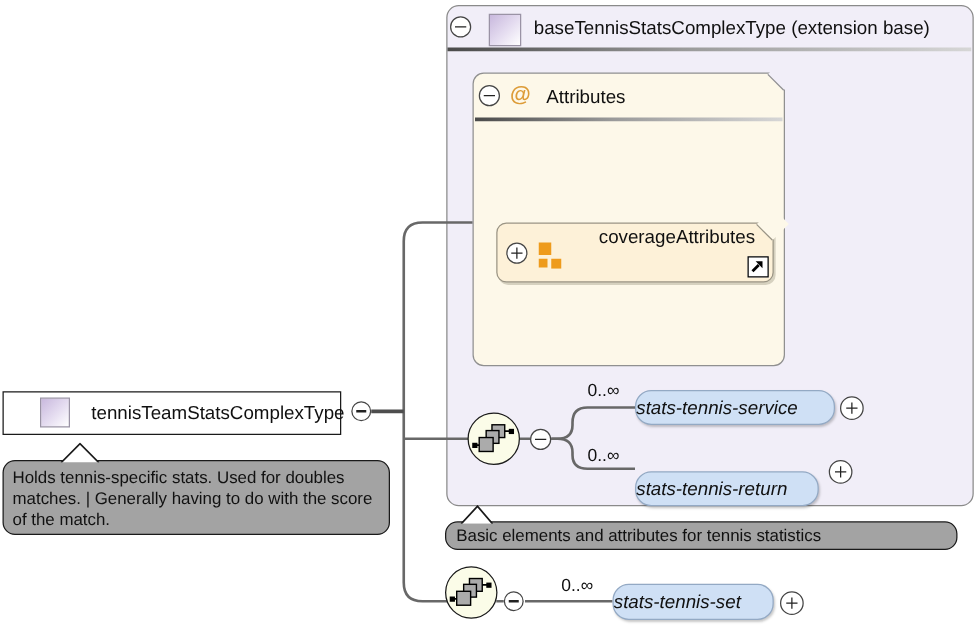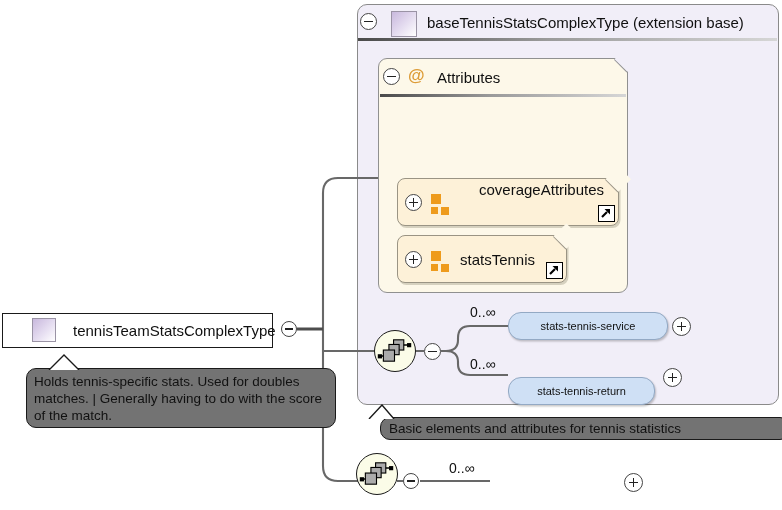--- a/index.html
+++ b/index.html
@@ -24,25 +24,25 @@
   
   .tgl{position:absolute;box-sizing:border-box;background:#fff;border:1.3px solid #454545;
        border-radius:50%;cursor:pointer;}
   .tgl::before{content:"";position:absolute;left:22%;right:22%;top:50%;height:1.6px;
                margin-top:-.8px;background:#222;}
   .tgl.plus::after{content:"";position:absolute;top:22%;bottom:22%;left:50%;width:1.6px;
                margin-left:-.8px;background:#222;}
   .s16{width:16px;height:16px}.s17{width:17px;height:17px}.s19{width:19px;height:19px}
   
   .pill{background:#cfe0f5;border:1.4px solid #93a9c4;border-radius:13px;
-        font-size:11px;text-align:center;box-shadow:1px 1.5px 2px rgba(0,0,0,.22);}
+        font-size:15px;box-shadow:1px 1.5px 2px rgba(0,0,0,.22);font-style:italic;}
   
   .seqc{width:42px;height:42px;border-radius:50%;background:#fbfce8;border:1.6px solid #1a1a1a;}
   
-  .note{background:#737373;border:1.3px solid #1a1a1a;border-radius:10px;font-size:13.5px;margin-left:24px;}
+  .note{background:#a3a3a3;border:1.3px solid #1a1a1a;border-radius:10px;font-size:13.5px;}
   .ptr{position:absolute;}
   
   .ctico{background:linear-gradient(135deg,#c8b8dd 0%,#e6def1 55%,#ffffff 100%);
          border:1px solid #9a93a5;}
   .occ{font-size:14px;color:#101010;}
   .t15{font-size:15px;color:#101010;}
   .arrowbox{position:absolute;right:3px;bottom:3px;width:17px;height:17px;background:#fff;
             border:1.6px solid #000;box-sizing:border-box;}
   .atsym{font-size:17px;font-weight:bold;color:#dd9c38;}
 </style>
@@ -71,35 +71,20 @@
     </svg>
     <div class="abs t15" style="left:62px;top:2px;margin-left:19px;">coverageAttributes</div>
     <div class="arrowbox">
       <svg width="14" height="14" viewBox="0 0 14 14">
           <path d="M3 11 L8 6" stroke="#000" stroke-width="2.2"></path>
           <polygon points="5.5,3 11,3 11,8.5" fill="#000"></polygon>
         </svg>
     </div>
   </div>
 
-  <div class="cham attrbox" style="left:397px;top:235px;width:170px;">
-    <div class="tgl plus s17" style="left:7px;top:15px;"></div>
-    <svg class="abs" style="left:31px;top:12px;" width="24" height="24" viewBox="0 0 24 24">
-      <rect x="2" y="3" width="10" height="10" fill="#ee9b1c"></rect>
-        <rect x="2" y="16" width="7" height="7" fill="#ee9b1c"></rect>
-        <rect x="12" y="16" width="8" height="8" fill="#ee9b1c"></rect>
-    </svg>
-    <div class="abs t15" style="left:62px;top:15px;">statsTennis</div>
-    <div class="arrowbox">
-      <svg width="14" height="14" viewBox="0 0 14 14">
-          <path d="M3 11 L8 6" stroke="#000" stroke-width="2.2"></path>
-          <polygon points="5.5,3 11,3 11,8.5" fill="#000"></polygon>
-        </svg>
-    </div>
-  </div>
 
   <svg class="abs" style="left:0;top:0;pointer-events:none;" width="782" height="510" viewBox="0 0 782 510">
     <g fill="none" stroke="#686868" stroke-width="2.1">
       <path d="M378 178 H338 Q323 178 323 193 V466 Q323 481 338 481 H358"></path>
       <path d="M323 351 H375 M416 351 H424"></path>
       <path d="M441 351 H446 Q458 351 458 340 V338 Q458 326 470 326 H508"></path>
       <path d="M441 351 H446 Q458 351 458 362 V364 Q458 375 470 375 H508"></path>
       <path d="M397 481 H403 M420 481 H490"></path>
     </g>
     <path d="M297 329 H323" fill="none" stroke="#4d4d4d" stroke-width="3"></path>
@@ -149,15 +134,16 @@
       <path d="M5 27 H14 M28 15 H37" stroke="#000" stroke-width="1.6" fill="none"></path>
       <rect x="3" y="25" width="4.5" height="4.5" fill="#000"></rect>
       <rect x="34.5" y="13" width="4.5" height="4.5" fill="#000"></rect>
       <rect x="20" y="9.5" width="11" height="11" fill="#ababab" stroke="#000" stroke-width="1.2"></rect>
       <rect x="15" y="14.5" width="11" height="11" fill="#ababab" stroke="#000" stroke-width="1.2"></rect>
       <rect x="9" y="20.5" width="12" height="12" fill="#ababab" stroke="#000" stroke-width="1.2"></rect>
     </svg>
   </div>
   <div class="tgl s16" style="left:403px;top:473px;"></div>
   <div class="abs occ" style="left:449px;top:460px;">0..∞</div>
+  <div class="abs pill" style="left:490px;top:467px;width:129px;height:29px;line-height:28px;">stats-tennis-set</div>
   <div class="tgl plus s19" style="left:624px;top:473px;"></div>
 
 </div>
 
 </body></html>

